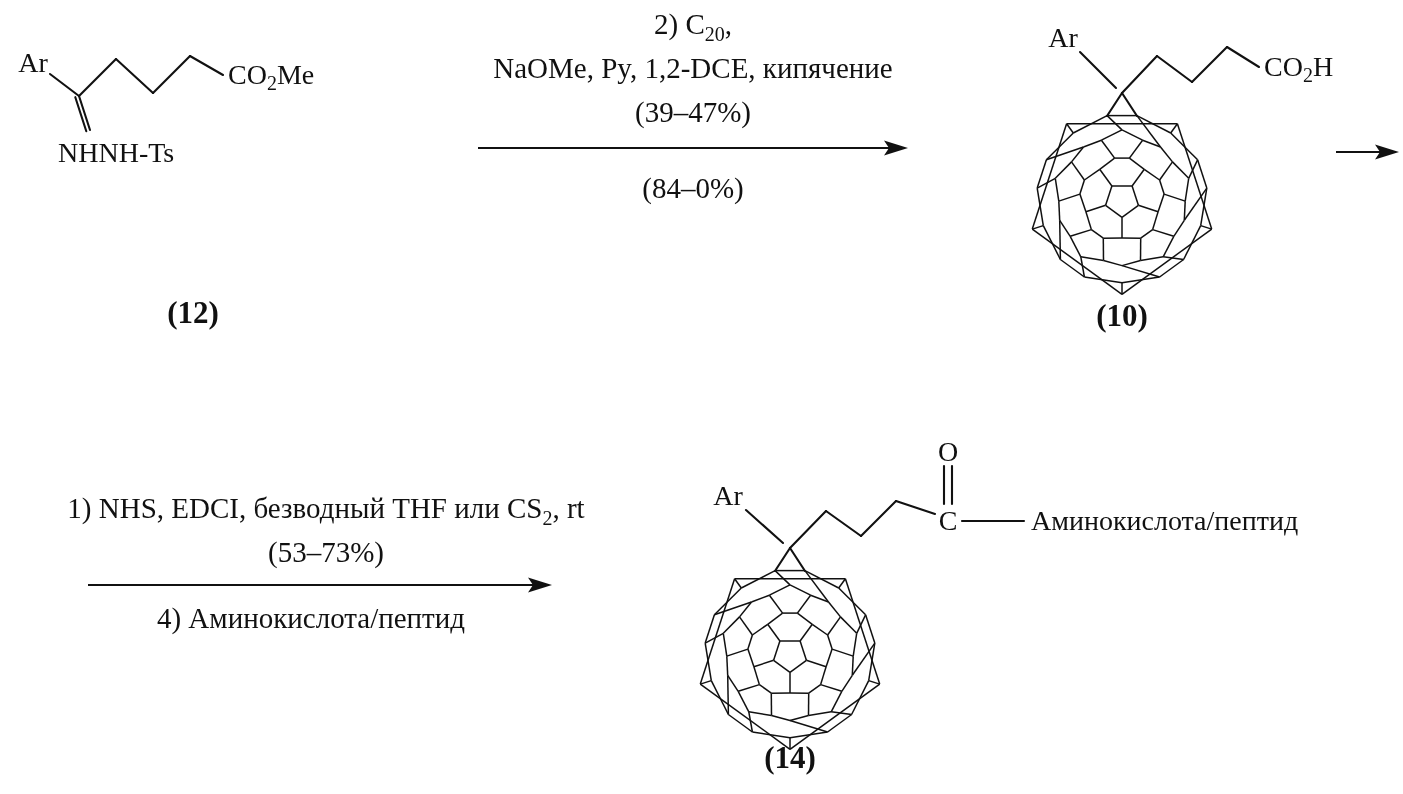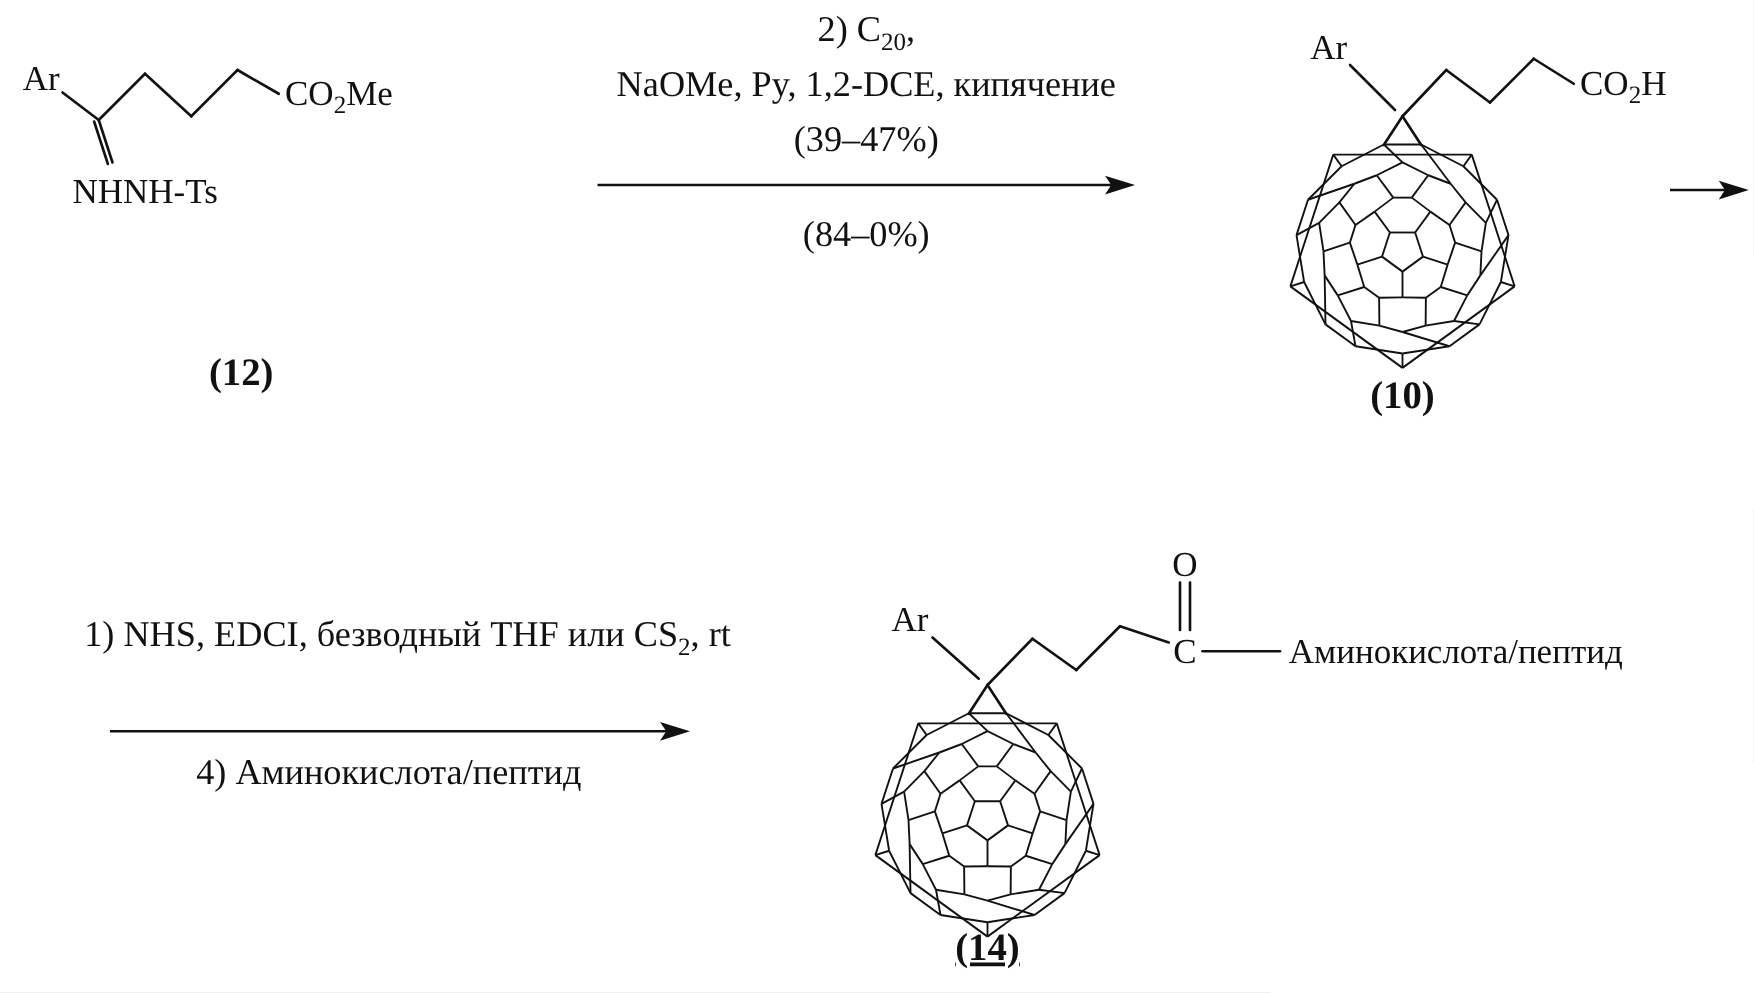--- a/index.html
+++ b/index.html
@@ -288,23 +288,24 @@
     <div class="cond-line">NaOMe, Py, 1,2-DCE, кипячение</div>
     <div class="cond-line">(39–47%)</div>
   </div>
 
   <div class="cond" style="left:433px; top:166px; width:520px;">
     <div class="cond-line">(84–0%)</div>
   </div>
 
   <div class="cond" style="left:20px; top:486px; width:612px;">
     <div class="cond-line"><span>1) NHS, EDCI, безводный THF или CS</span><sub>2</sub><span>, rt</span></div>
+    <div class="cond-line">(53–73%)</div>
   </div>
 
   <div class="cond" style="left:5px; top:596px; width:612px;">
     <div class="cond-line">4) Аминокислота/пептид</div>
   </div>
 
-  <div class="cpd-label" style="left:103px; top:280px;">(12)</div>
+  <div class="cpd-label" style="left:103px; top:295px;">(12)</div>
   <div class="cpd-label" style="left:1032px; top:298px;">(10)</div>
-  <div class="cpd-label" style="left:700px; top:740px;text-decoration:underline;">(14)</div>
+  <div class="cpd-label" style="left:700px; top:740px;">(14)</div>
 
 </div>
 
 </body></html>

